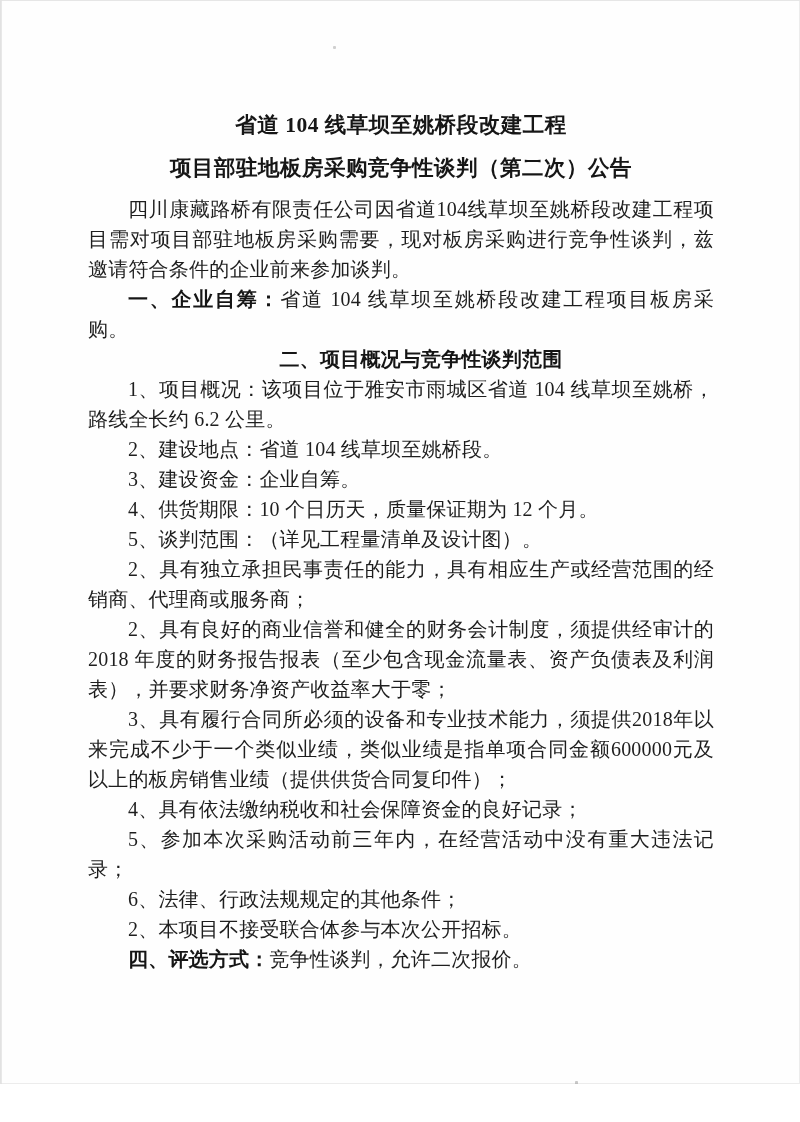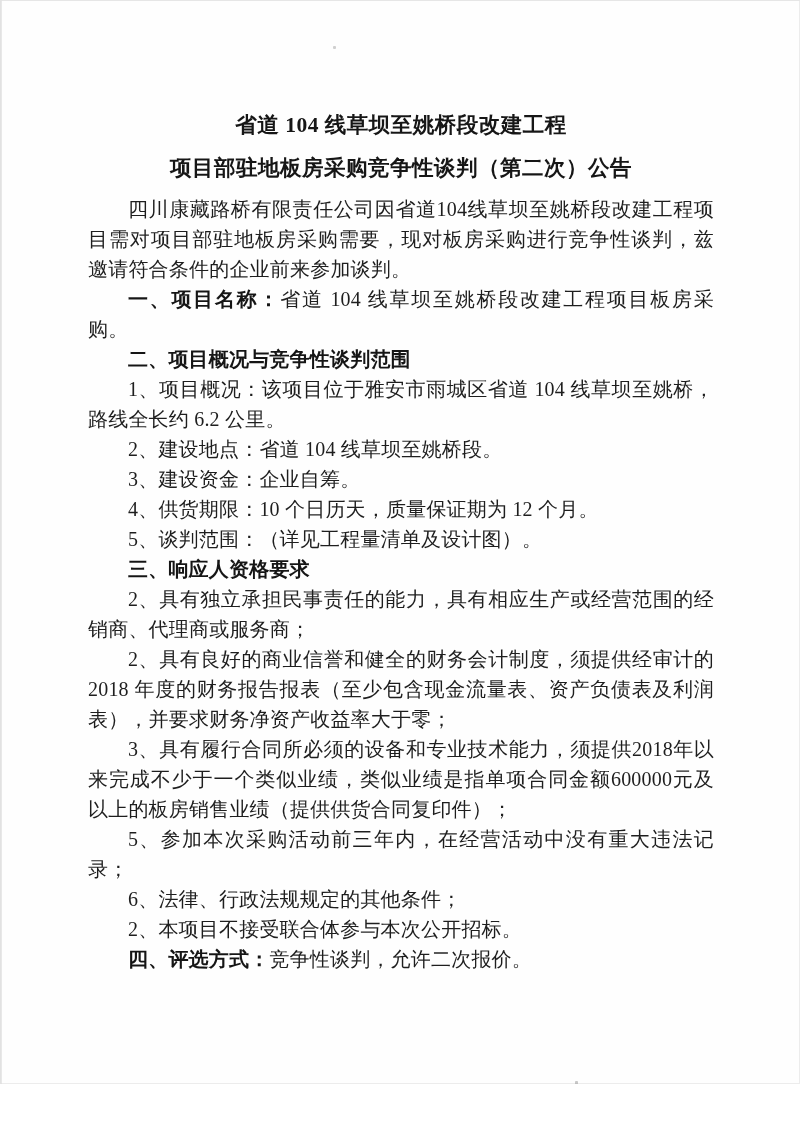--- a/index.html
+++ b/index.html
@@ -61,21 +61,21 @@
     margin: 0;
     font-size: 20px;
     line-height: 30px;
     text-indent: 2em;
     text-align: justify;
     letter-spacing: 0.2px;
     color: #1e1e1e;
   }
   .para.heading {
     font-weight: bold;
-    text-align: left;
+    text-align: center;
     color: #151515;
   }
   .para b {
     font-weight: bold;
     color: #151515;
   }
 </style>
 </head>
 <body>
 
@@ -83,30 +83,30 @@
   <div class="scan-edge-left"></div>
   <div class="scan-edge-top"></div>
   <div class="speck speck-top"></div>
   <div class="speck speck-bottom"></div>
 
   <div class="content">
     <h1 class="doc-title">省道 104 线草坝至姚桥段改建工程</h1>
     <h1 class="doc-title">项目部驻地板房采购竞争性谈判（第二次）公告</h1>
     <div class="doc-body">
         <p class="para"><span>四川康藏路桥有限责任公司因省道104线草坝至姚桥段改建工程项目需对项目部驻地板房采购需要，现对板房采购进行竞争性谈判，兹邀请符合条件的企业前来参加谈判。</span></p>
-        <p class="para"><b>一、项目名称：</b><span>省道 104 线草坝至姚桥段改建工程项目板房采购。</span></p>
+        <p class="para"><b>一、企业自筹：</b><span>省道 104 线草坝至姚桥段改建工程项目板房采购。</span></p>
         <p class="para heading"><span>二、项目概况与竞争性谈判范围</span></p>
         <p class="para"><span>1、项目概况：该项目位于雅安市雨城区省道 104 线草坝至姚桥，路线全长约 6.2 公里。</span></p>
         <p class="para"><span>2、建设地点：省道 104 线草坝至姚桥段。</span></p>
         <p class="para"><span>3、建设资金：企业自筹。</span></p>
         <p class="para"><span>4、供货期限：10 个日历天，质量保证期为 12 个月。</span></p>
         <p class="para"><span>5、谈判范围：（详见工程量清单及设计图）。</span></p>
-        <p class="para heading"><span>三、响应人资格要求</span></p>
         <p class="para"><span>2、具有独立承担民事责任的能力，具有相应生产或经营范围的经销商、代理商或服务商；</span></p>
         <p class="para"><span>2、具有良好的商业信誉和健全的财务会计制度，须提供经审计的 2018 年度的财务报告报表（至少包含现金流量表、资产负债表及利润表），并要求财务净资产收益率大于零；</span></p>
         <p class="para"><span>3、具有履行合同所必须的设备和专业技术能力，须提供2018年以来完成不少于一个类似业绩，类似业绩是指单项合同金额600000元及以上的板房销售业绩（提供供货合同复印件）；</span></p>
+        <p class="para"><span>4、具有依法缴纳税收和社会保障资金的良好记录；</span></p>
         <p class="para"><span>5、参加本次采购活动前三年内，在经营活动中没有重大违法记录；</span></p>
         <p class="para"><span>6、法律、行政法规规定的其他条件；</span></p>
         <p class="para"><span>2、本项目不接受联合体参与本次公开招标。</span></p>
         <p class="para"><b>四、评选方式：</b><span>竞争性谈判，允许二次报价。</span></p>
       </div>
   </div>
 </div>
 
 </body></html>

